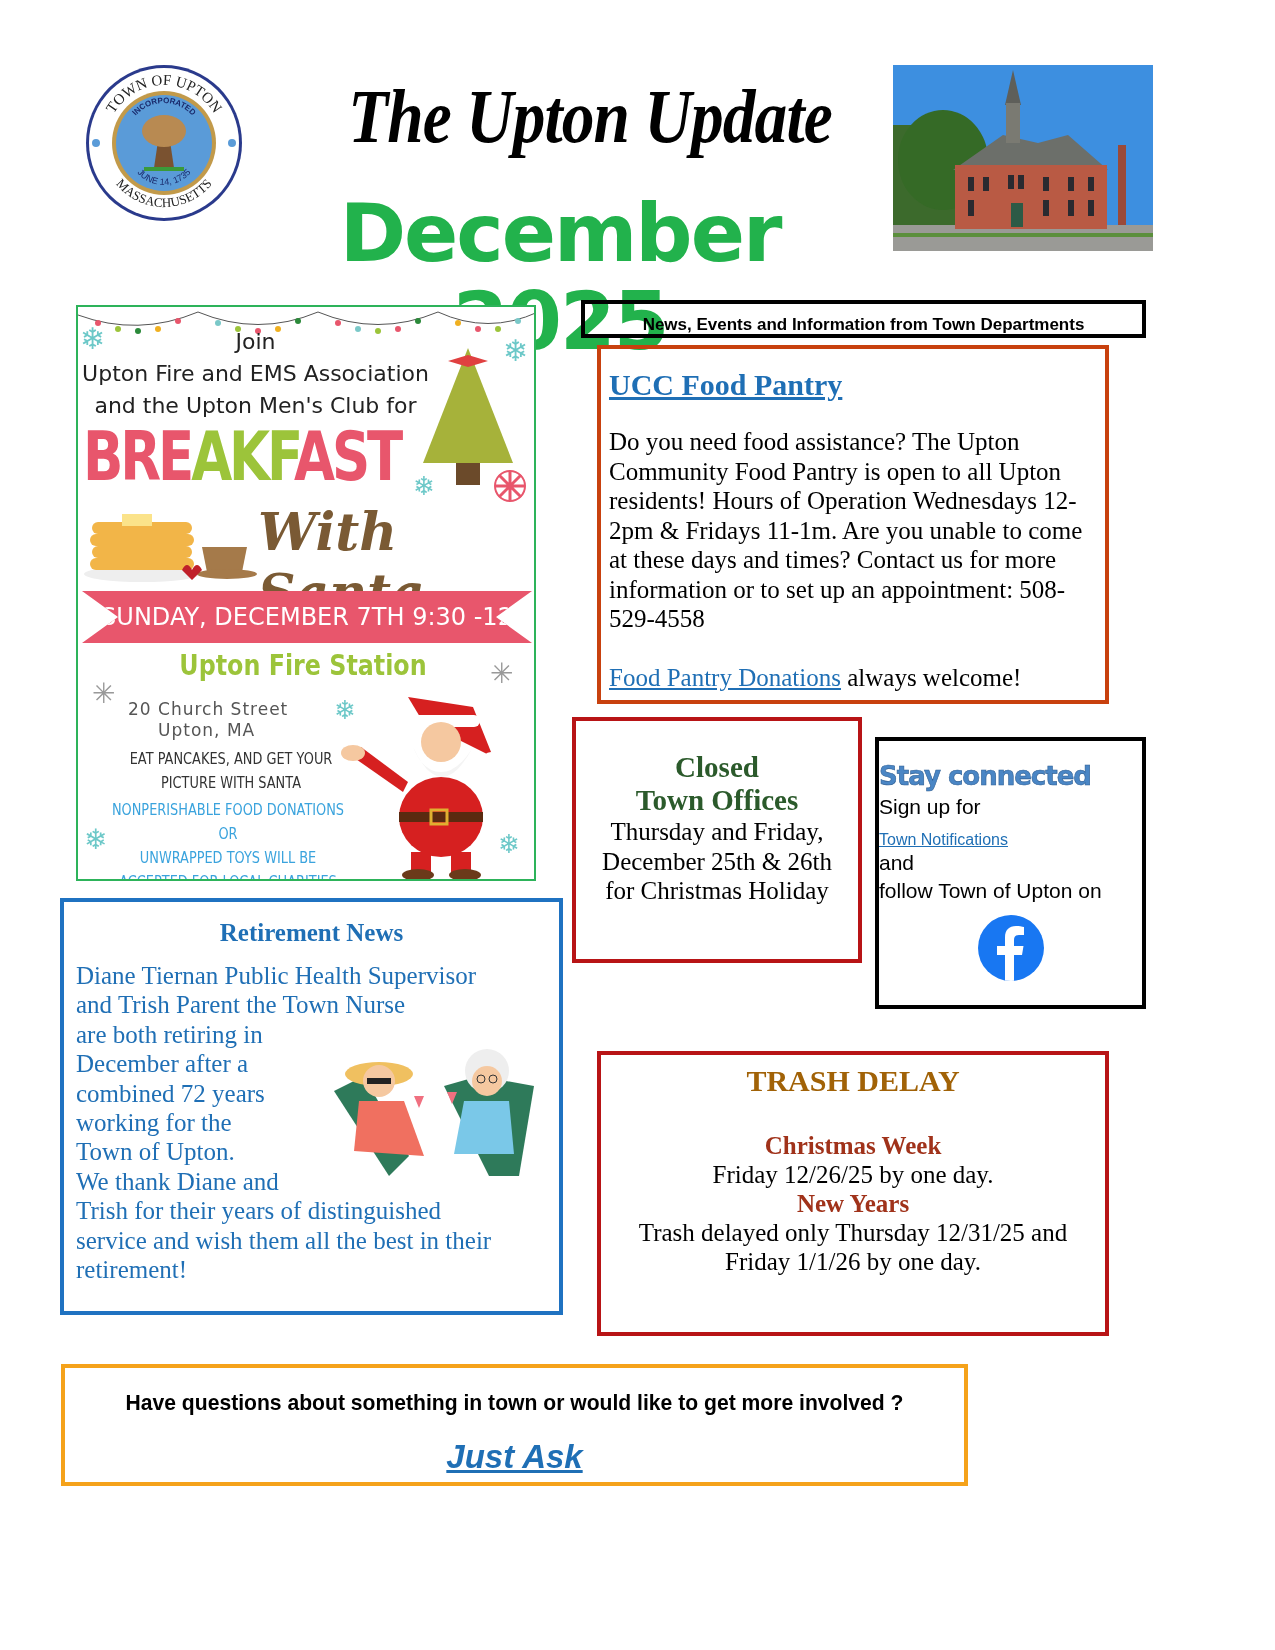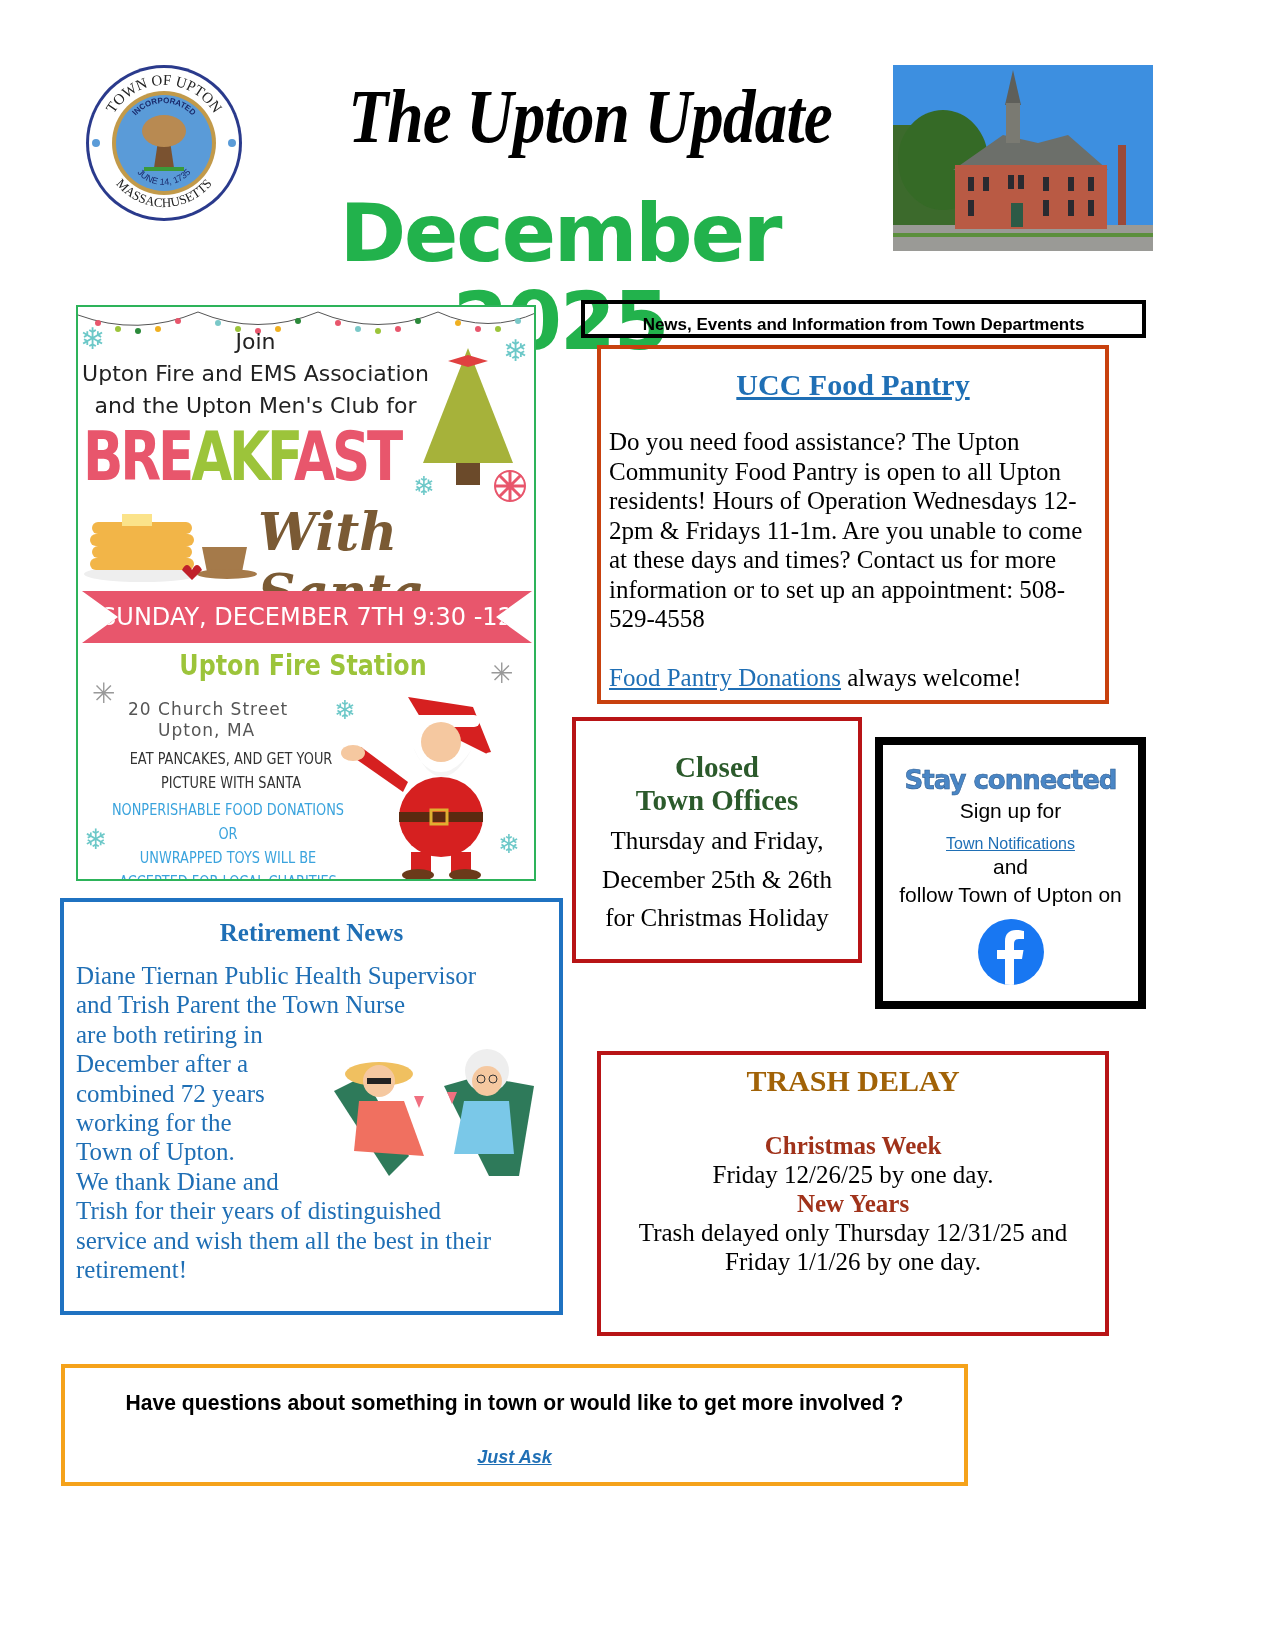--- a/index.html
+++ b/index.html
@@ -10,43 +10,43 @@
   .seal { left:84px; top:63px; width:160px; height:160px; }
   .title { left:270px; top:78px; width:640px; text-align:center; font-family:"Liberation Serif", serif; font-style:italic; font-weight:bold; font-size:76px; letter-spacing:-1px; transform:scaleX(0.86); transform-origin:center; line-height:1; }
   .month { left:225px; top:190px; width:670px; text-align:center; font-family:"DejaVu Sans", sans-serif; font-weight:bold; font-size:80px; color:#1db954; letter-spacing:-2px; line-height:1.1; color:#22b24c; }
   .photo { left:893px; top:65px; width:260px; height:186px; overflow:hidden; }
 
   
   .banner { left:581px; top:300px; width:565px; height:38px; border:4px solid #000; text-align:center; font-family:"Liberation Sans", sans-serif; font-weight:bold; font-size:17px; line-height:42px; }
 
   
   .pantry { left:597px; top:345px; width:512px; height:359px; border:4px solid #c8410e; padding:16px 8px 0 8px; }
-  .pantry h2 { margin:0; text-align:center; font-size:30px; font-weight:bold; color:#1f6fb5; text-decoration:underline; line-height:40px; }
+  .pantry h2 { margin:0; text-align:left; font-size:30px; font-weight:bold; color:#1f6fb5; text-decoration:underline; line-height:40px; }
   .pantry p { margin:22px 0 0 0; font-size:25px; line-height:29.5px; }
   .pantry .donate { margin-top:29px; }
   .link { color:#1f6fb5; text-decoration:underline; cursor:pointer; }
 
   
   .flyer { left:76px; top:305px; width:460px; height:576px; border:2px solid #2db35a; overflow:hidden; background:#fff; }
   .flyer .join { position:absolute; left:0; width:355px; text-align:center; font-family:"DejaVu Sans", sans-serif; font-size:22px; color:#222; line-height:30px; }
   .flyer .bfast { position:absolute; left:5px; top:116px; font-family:"DejaVu Sans", sans-serif; font-weight:bold; font-size:68px; letter-spacing:-4px; transform:scaleX(0.78); transform-origin:left; line-height:1; }
   .flyer .santa-txt { position:absolute; left:180px; top:194px; font-family:"DejaVu Serif", serif; font-style:italic; font-weight:bold; font-size:52px; color:#7a5a34; }
   .flyer .ribbon { position:absolute; left:4px; top:284px; width:450px; height:52px; background:#e8566c; clip-path:polygon(0 0,100% 0,92% 50%,100% 100%,0 100%,8% 50%); color:#fff; text-align:center; font-family:"DejaVu Sans", sans-serif; font-size:24px; line-height:52px; }
   .flyer .station { position:absolute; left:0; width:450px; top:342px; text-align:center; font-family:"DejaVu Sans", sans-serif; font-weight:bold; font-size:28px; color:#9cc43a; transform:scaleX(0.85); }
   .flyer .addr { position:absolute; left:50px; top:392px; font-family:"DejaVu Sans", sans-serif; font-size:17px; color:#555; line-height:21px; letter-spacing:1px; }
   .flyer .eat { position:absolute; left:28px; top:440px; width:250px; text-align:center; font-family:"DejaVu Sans", sans-serif; font-size:15px; color:#333; line-height:24px; transform:scaleX(0.86); }
   .flyer .donations { position:absolute; left:10px; top:491px; width:280px; text-align:center; font-family:"DejaVu Sans", sans-serif; font-size:15px; color:#3aa3dd; line-height:24px; transform:scaleX(0.86); }
 
   
   .offices { left:572px; top:717px; width:290px; height:246px; border:4px solid #b81416; text-align:center; padding-top:30px; }
   .offices h3 { margin:0; font-size:29px; color:#2b5a2b; font-weight:bold; line-height:33px; }
-  .offices p { margin:9px; font-size:25px; line-height:29.5px; }
-
-  
-  .stay { left:875px; top:737px; width:271px; height:272px; border:8px solid #000000; text-align:center; font-family:"Liberation Sans", sans-serif; padding-top:18px; }
+  .offices p { margin:0; font-size:25px; line-height:29.5px; }
+
+  
+  .stay { left:875px; top:737px; width:271px; height:272px; border:4px solid #000000; font-family:"Liberation Sans", sans-serif; padding-top:18px; }
   .stay h3 { margin:0; font-family:"DejaVu Sans", sans-serif; font-weight:bold; font-size:26px; color:#4a86c5; letter-spacing:-1px; -webkit-text-stroke:0.6px #2f5f94; line-height:34px; }
   .stay .line { font-size:21px; line-height:28px; }
   .stay .link { font-size:16px; display:inline-block; margin-top:10px; }
   .fb { width:66px; height:66px; border-radius:50%; background:#1877f2; margin:10px auto 0; position:relative; overflow:hidden; }
 
   
   .retire { left:60px; top:898px; width:503px; height:417px; border:4px solid #1f72c1; padding:14px 12px 0 12px; color:#1f6fb5; }
   .retire h3 { margin:0; text-align:center; font-size:25px; font-weight:bold; color:#1f6fb5; line-height:33px; }
   .retire .txt { font-size:25px; line-height:29.4px; margin-top:12px; }
   .retire .img { position:absolute; left:265px; top:134px; width:215px; height:150px; }
@@ -54,21 +54,21 @@
   
   .trash { left:597px; top:1051px; width:512px; height:285px; border:4px solid #b81416; text-align:center; padding-top:6px; }
   .trash h3 { margin:0; font-size:30px; font-weight:bold; color:#a16207; line-height:40px; }
   .trash h4 { margin:0; font-size:25px; font-weight:bold; color:#a0321a; line-height:29px; }
   .trash p { margin:0; font-size:25px; line-height:29px; }
   .trash .gap { height:30px; }
 
   
   .footer { left:61px; top:1364px; width:907px; height:122px; border:4px solid #f5a21a; text-align:center; font-family:"Liberation Sans", sans-serif; }
   .footer .q { font-weight:bold; font-size:22px; margin-top:22px; transform:scaleX(0.96); }
-  .footer .ask { display:inline-block; margin-top:31px; font-weight:bold; font-style:italic; font-size:18px; color:#1f6fb5; text-decoration:underline; cursor:pointer; }
+  .footer .ask { display:inline-block; margin-top:22px; font-weight:bold; font-style:italic; font-size:33px; color:#1f6fb5; text-decoration:underline; cursor:pointer; }
 </style>
 </head>
 <body>
 
 <div class="abs seal">
   <svg width="160" height="160" viewBox="0 0 160 160">
     <circle cx="80" cy="80" r="78" fill="#2a3a8c"></circle>
     <circle cx="80" cy="80" r="75" fill="#ffffff"></circle>
     <circle cx="80" cy="80" r="52" fill="#c29a4a"></circle>
     <circle cx="80" cy="80" r="48" fill="#5a9bd8"></circle>

